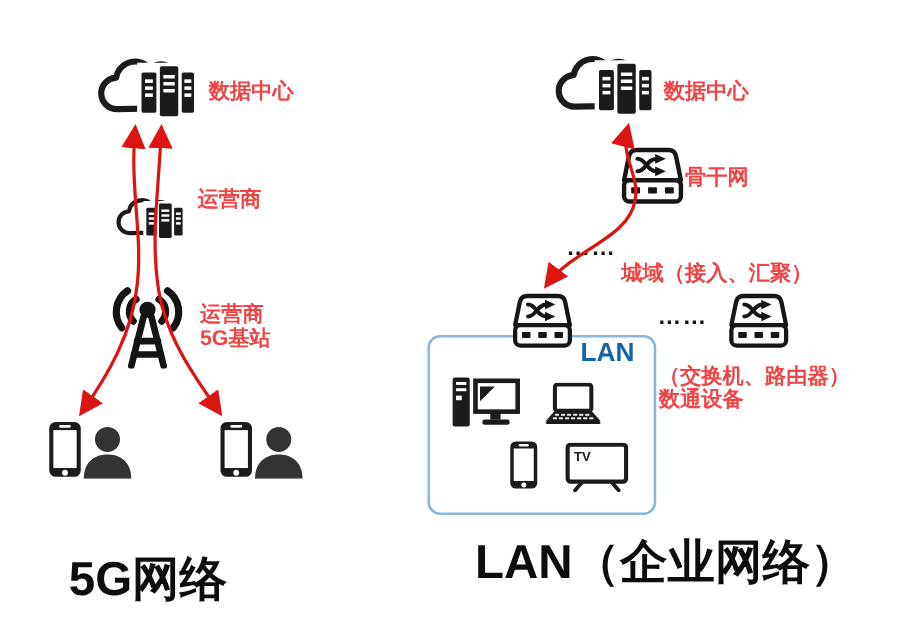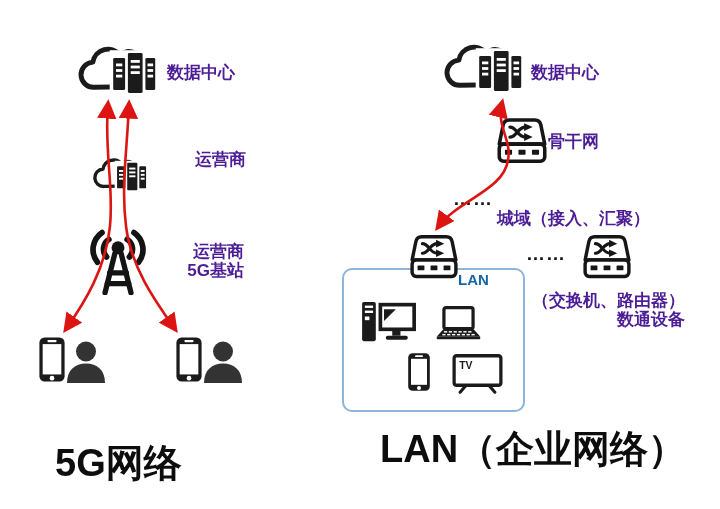--- a/index.html
+++ b/index.html
@@ -1,25 +1,25 @@
 <!DOCTYPE html>
 <html><head>
 <meta charset="utf-8">
 <style>
   html,body{margin:0;padding:0;background:#fff;}
   body{width:720px;height:509px;position:relative;overflow:hidden;
        font-family:"Liberation Sans",sans-serif;color:#111;}
-  .lbl{position:absolute;font-weight:bold;font-size:17px;line-height:19px;color:#4c1d95;white-space:nowrap;}
-  .lbl.center{text-align:right;}
+  .lbl{position:absolute;font-weight:bold;font-size:17px;line-height:19px;color:#ef4444;white-space:nowrap;}
+  .lbl.center{text-align:left;}
   .dots{position:absolute;font-weight:bold;font-size:19px;color:#141414;letter-spacing:1px;}
   .title{position:absolute;font-weight:900;font-size:38px;color:#0d0d0d;text-align:left;white-space:nowrap;}
   #lan-box{position:absolute;left:342px;top:268px;width:179px;height:140px;
            border:2px solid #89b6da;border-radius:10px;background:#fff;z-index:1;}
-  #lan-label{position:absolute;left:458px;top:271px;width:56px;
-             font-weight:900;font-size:15px;color:#1465a8;z-index:2;}
+  #lan-label{position:absolute;left:458px;top:271px;width:56px;text-align:center;
+             font-weight:900;font-size:21px;color:#1465a8;z-index:2;}
   .icon{position:absolute;z-index:3;}
   #arrows-layer{position:absolute;left:0;top:0;z-index:6;pointer-events:none;}
   svg{display:block;}
 </style>
 </head>
 <body>
 
 <svg width="0" height="0" style="position:absolute" aria-hidden="true">
   <defs>
     <symbol id="sym-datacenter" viewBox="0 0 120 90">

